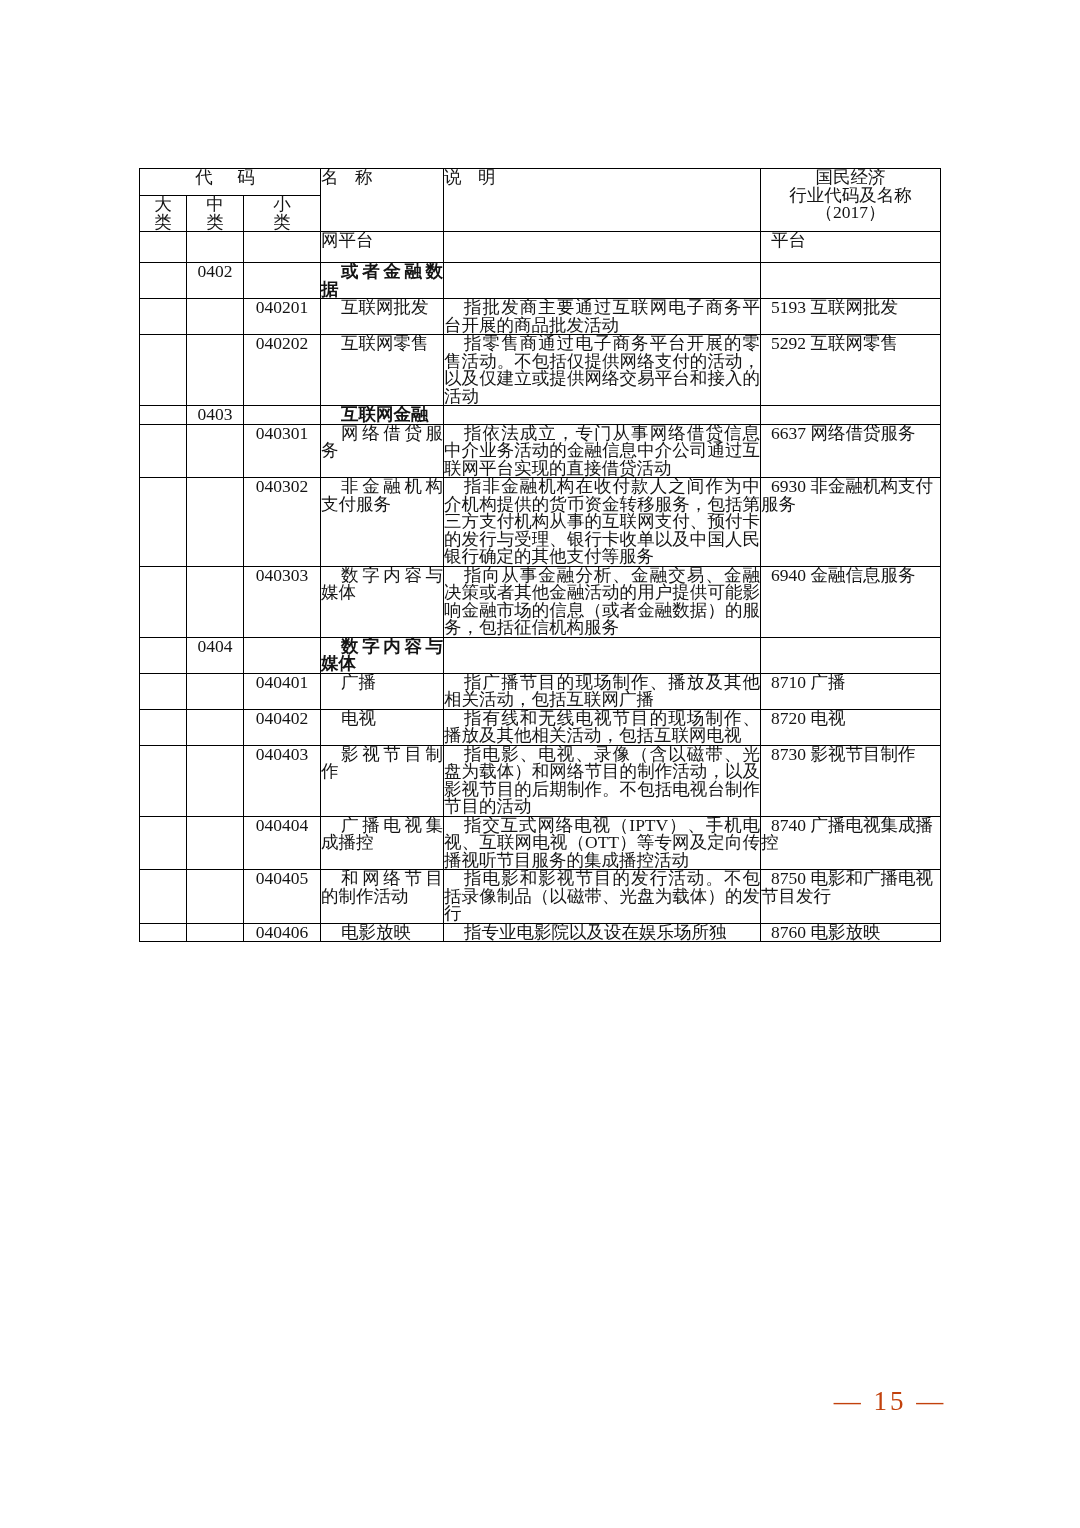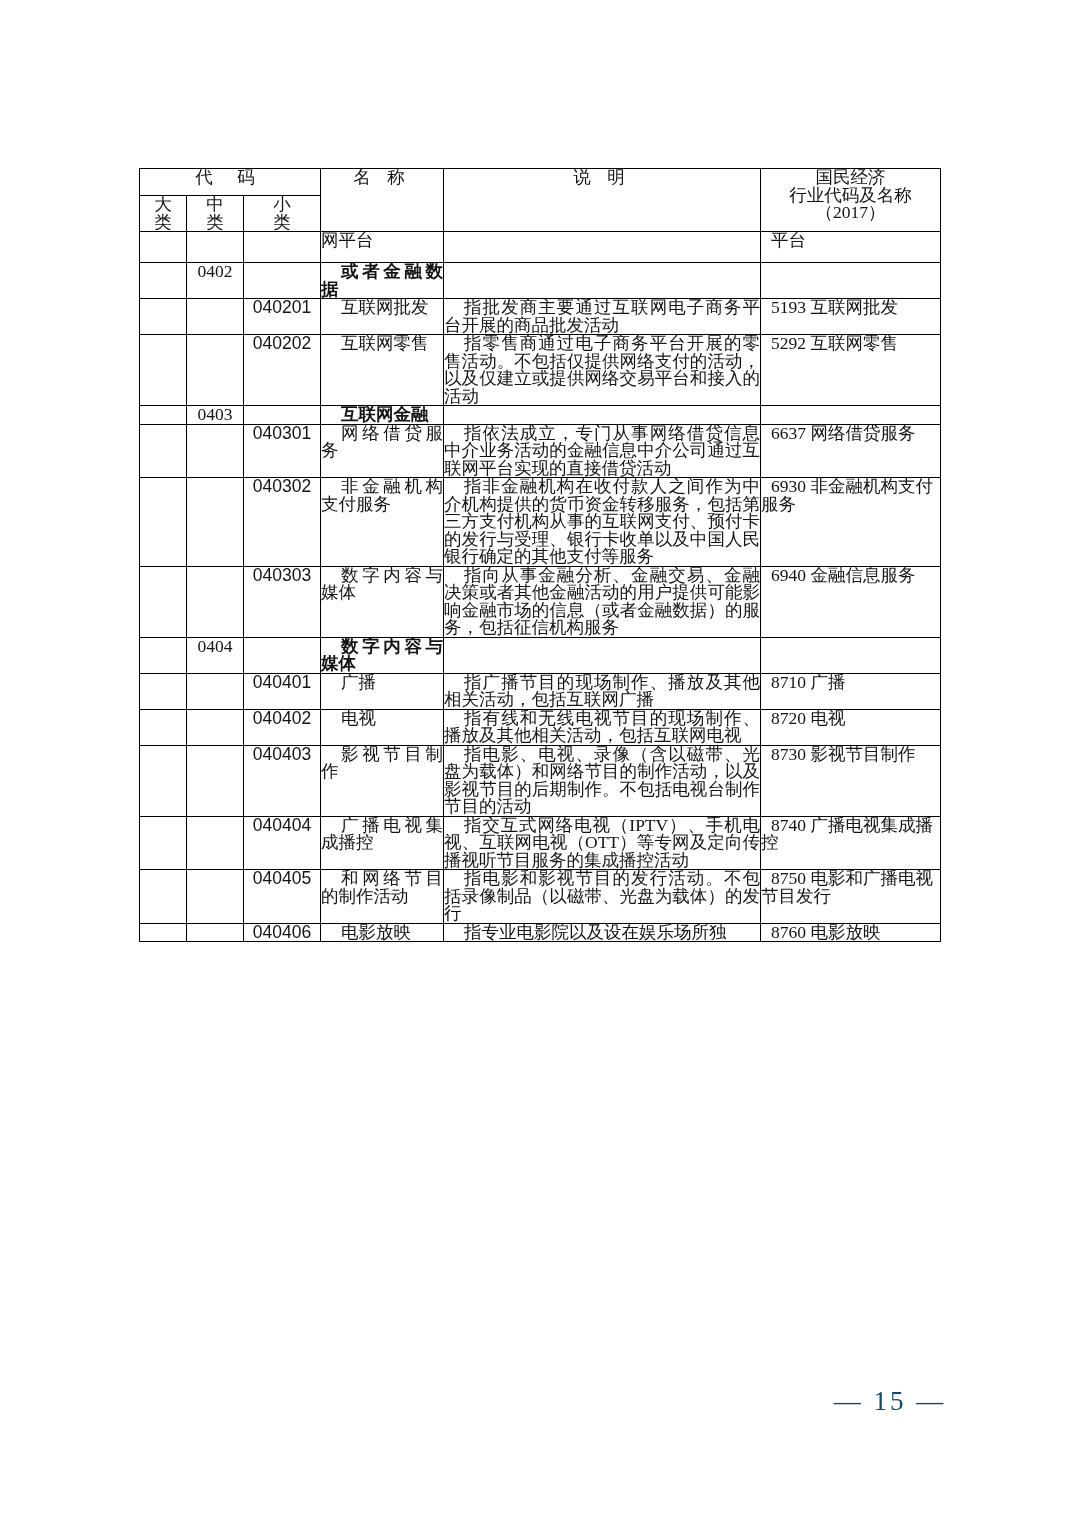--- a/index.html
+++ b/index.html
@@ -58,21 +58,21 @@
   }
   .hdr-sub {
     text-align:center;
     font-weight:bold;
     font-size:20px;
     line-height:1.35;
     padding:6px 0 7px 0;
     vertical-align:middle;
   }
   .hdr-mid {
-    text-align:center;
+    text-align:left;
     font-weight:bold;
     font-size:20px;
     letter-spacing:6px;
     vertical-align:middle;
     padding-left:6px;
   }
   .hdr-gj {
     text-align:center;
     font-weight:bold;
     font-size:19.5px;
@@ -85,21 +85,21 @@
   .cell-code-zh {
     text-align:center;
     font-weight:bold;
     font-size:19px;
     font-family:"Liberation Serif", serif;
     padding-top:3px;
   }
   .cell-code-xi {
     text-align:center;
     font-size:18px;
-    font-family:Liberation Sans, sans-serif;
+    font-family:Liberation Serif, serif;
     padding-top:4px;
     white-space:nowrap;
   }
   .cell-name {
     font-size:18px;
     line-height:1.62;
     padding:2px 1px 2px 1px;
     text-align:justify;
     text-align-last:left;
     text-justify:inter-character;
@@ -139,21 +139,21 @@
 
   
   .folio {
     position:absolute;
     left:0; top:1386px;
     width:1080px;
     text-align:center;
     font-family:"Liberation Serif", serif;
     font-size:27px;
     letter-spacing:3px;
-    color:#0c4a6e;
+    color:#c2410c;
     padding-left:700px;
     box-sizing:border-box;
   }
   .folio span { display:inline-block; }
 </style>
 </head>
 <body>
 
 <div class="page">
 

